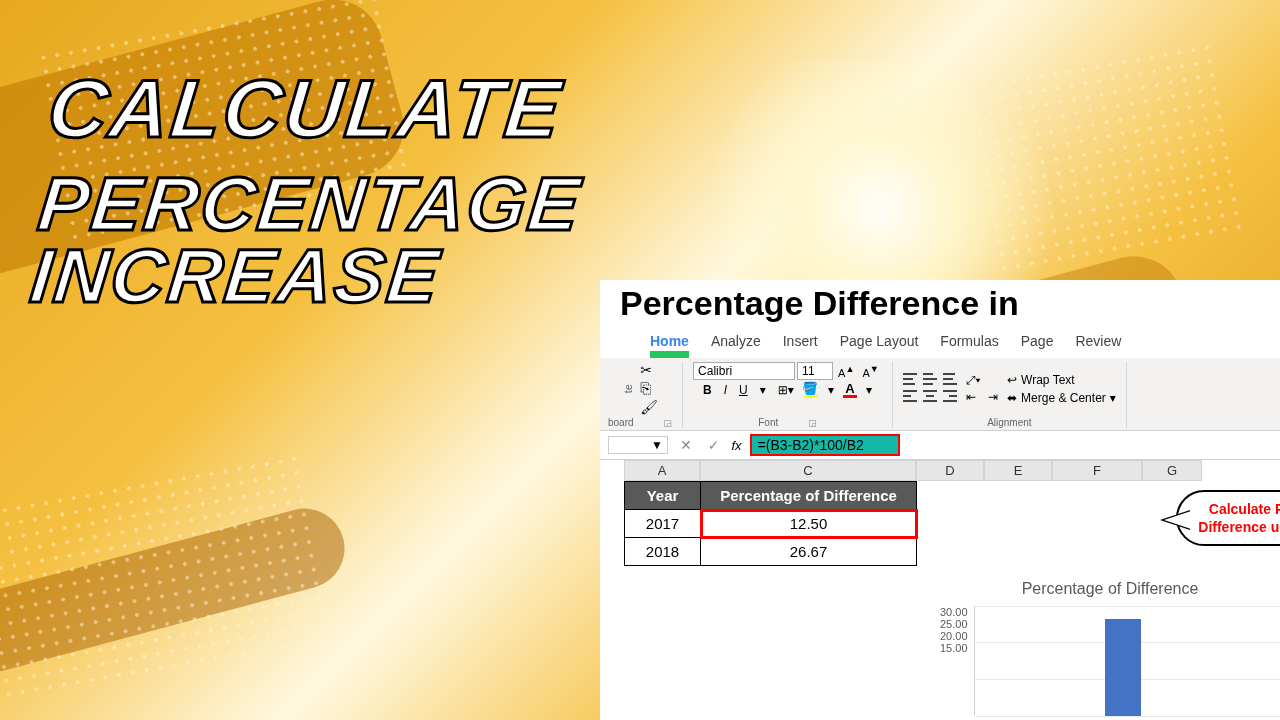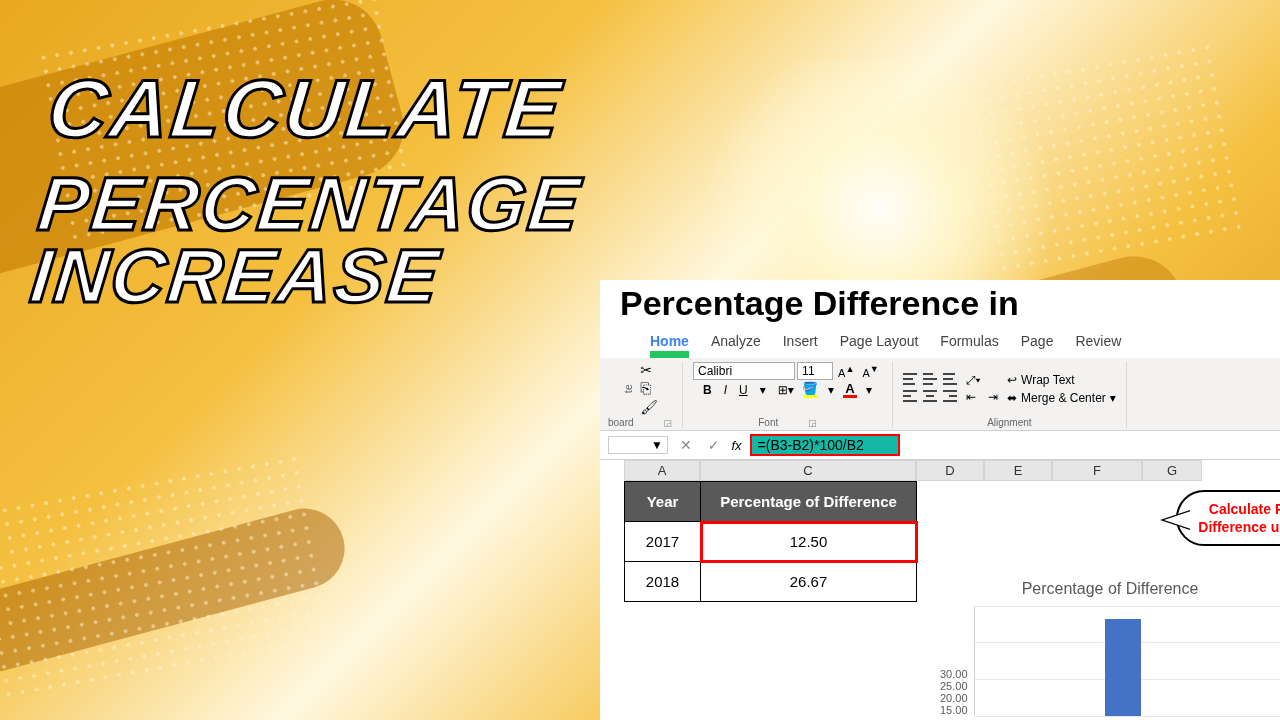--- a/index.html
+++ b/index.html
@@ -195,42 +195,42 @@
 
 .data-table {
   border-collapse: collapse;
   margin-left: 24px;
 }
 .data-table td, .data-table th {
   border: 1px solid #000;
   padding: 2px 8px;
   font-size: 15px;
   text-align: center;
-  height: 40px;
+  height: 28px;
 }
 .data-table th {
   background: #595959;
   color: #fff;
   font-weight: bold;
 }
 .data-table .thA { width: 76px; }
 .data-table .thC { width: 216px; }
 .selected-cell { outline: 3px solid #ff0000; outline-offset: -2px; }
 .last-row td { border: none; }
 
 
 .chart-box {
   position: absolute;
   left: 340px;
   top: 300px;
   width: 340px;
 }
 .chart-title { font-size: 16px; color: #595959; text-align: center; margin-bottom: 8px; }
 .chart-body { display: flex; height: 110px; }
-.y-axis { display: flex; flex-direction: column; justify-content: flex-end; font-size: 11px; color: #595959; text-align: right; padding-right: 6px; }
+.y-axis { display: flex; flex-direction: column; justify-content: flex-start; font-size: 11px; color: #595959; text-align: right; padding-right: 6px; }
 .plot { flex: 1; position: relative; border-left: 1px solid #d0d0d0; }
 .gridline { position: absolute; left: 0; right: 0; height: 1px; background: #e8e8e8; }
 .bar { position: absolute; bottom: 0; width: 36px; background: #4472c4; }
 </style>
 </head>
 <body>
 
 <div class="bg-stroke bg-stroke1"></div>
 <div class="bg-stroke bg-stroke2"></div>
 <div class="bg-stroke bg-stroke3"></div>

